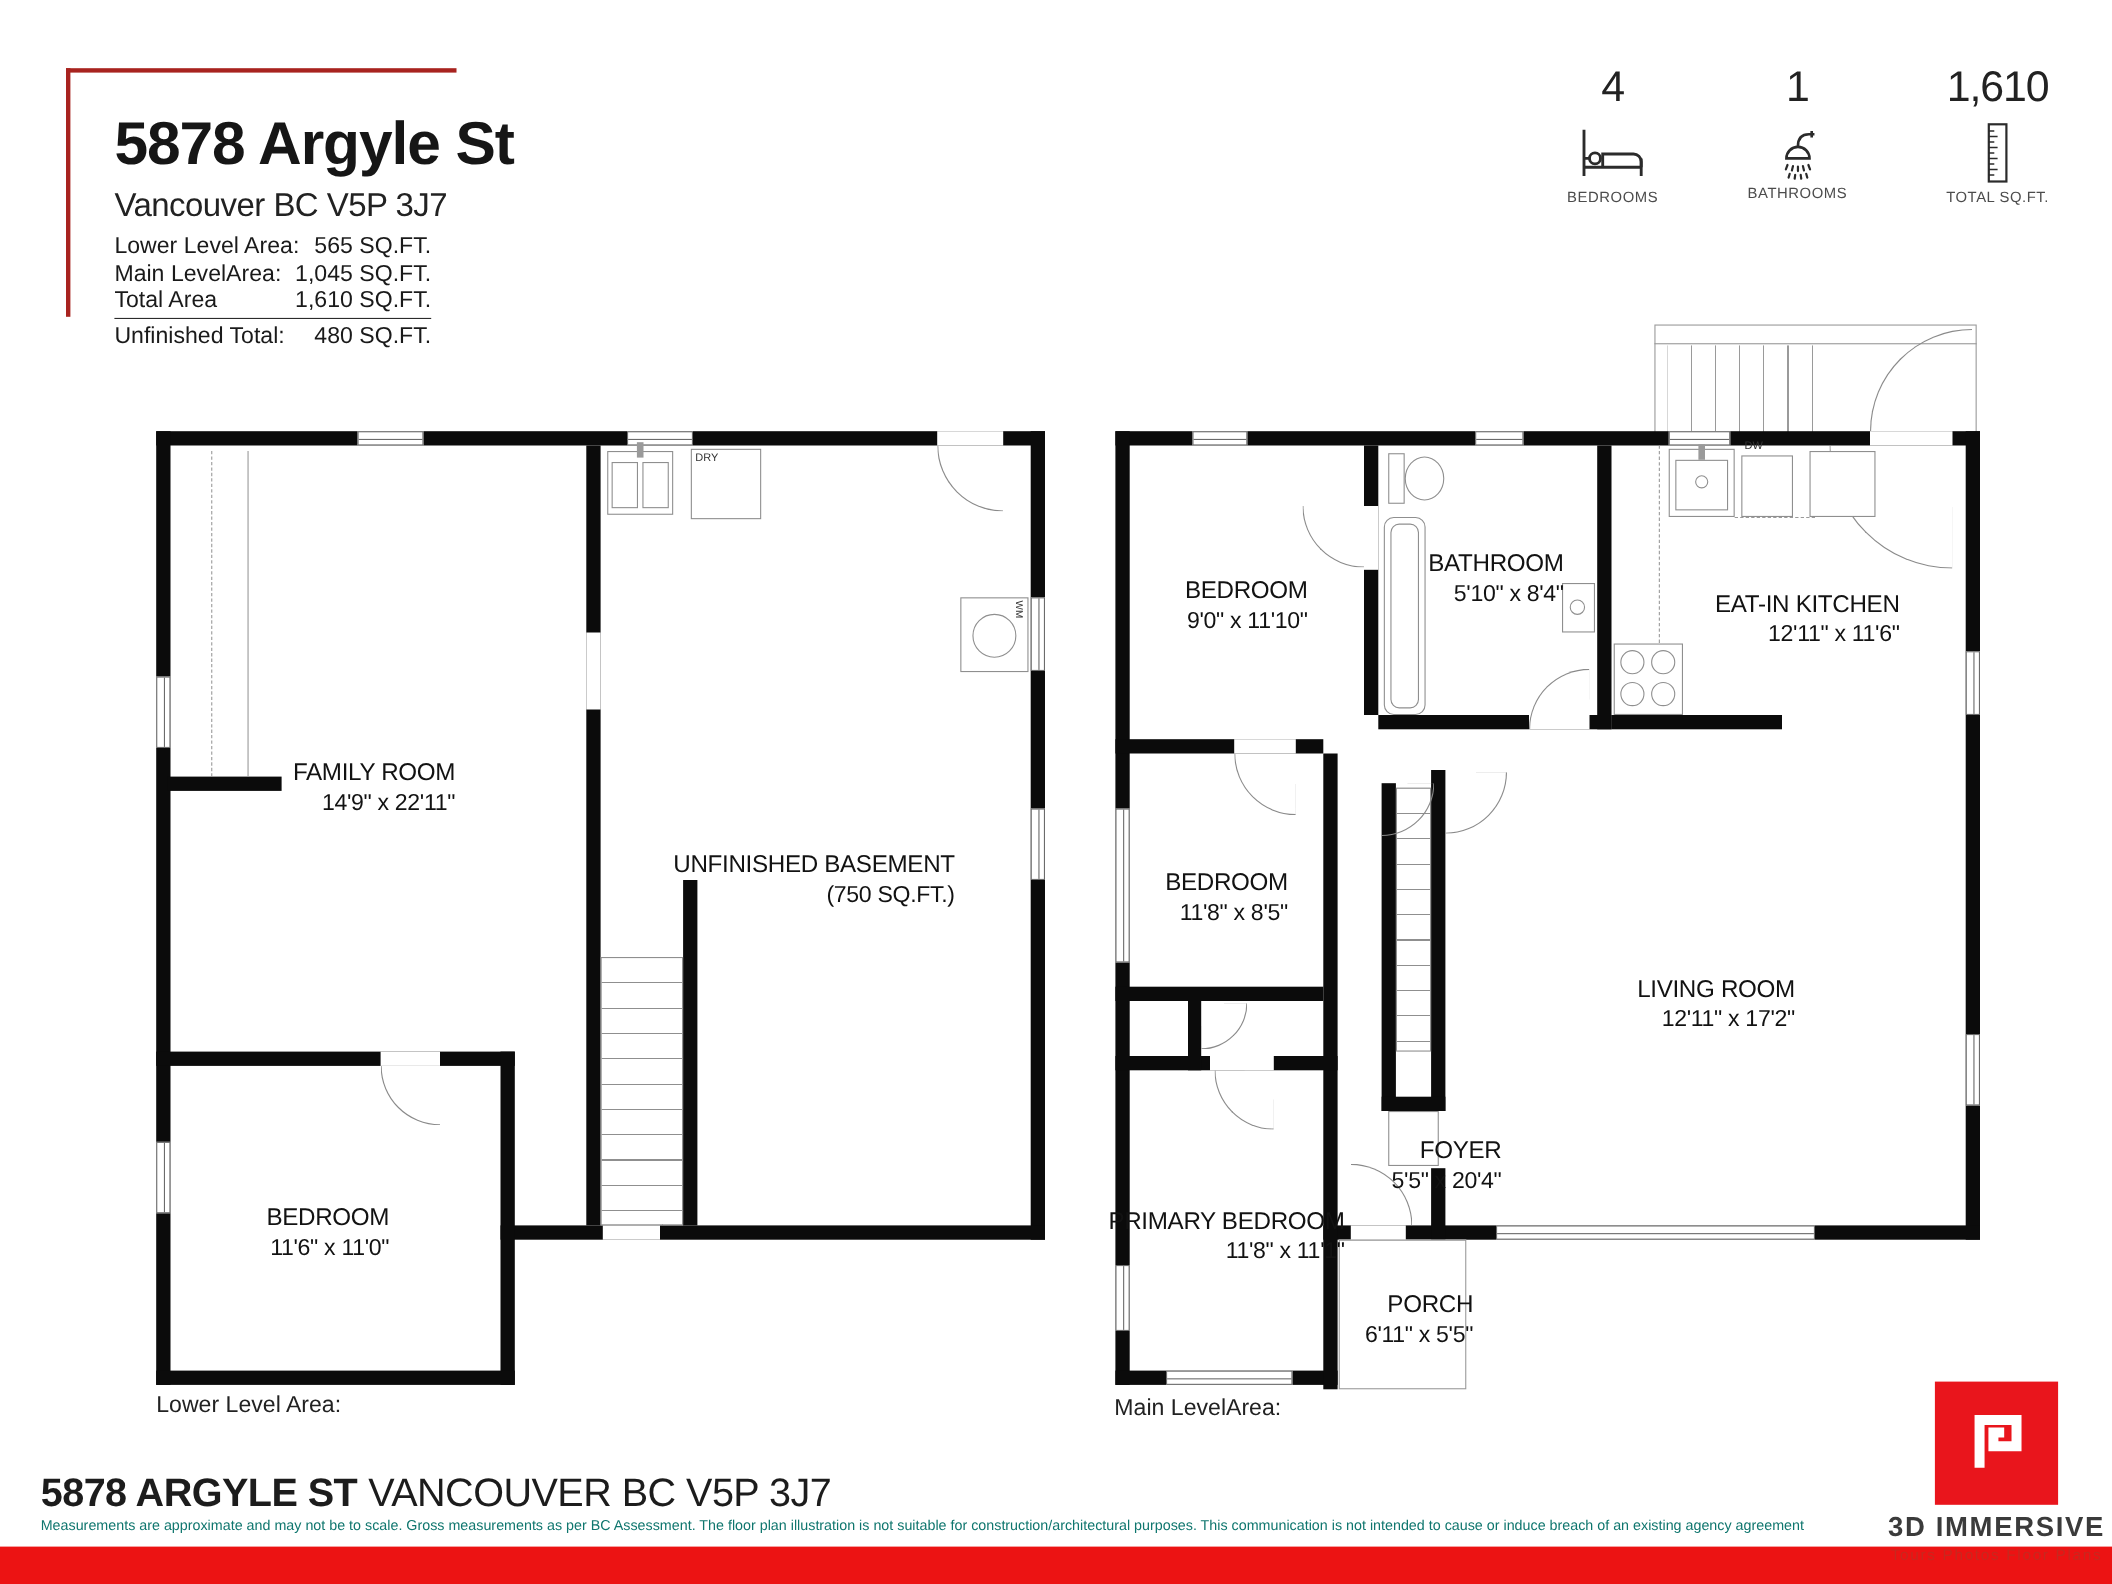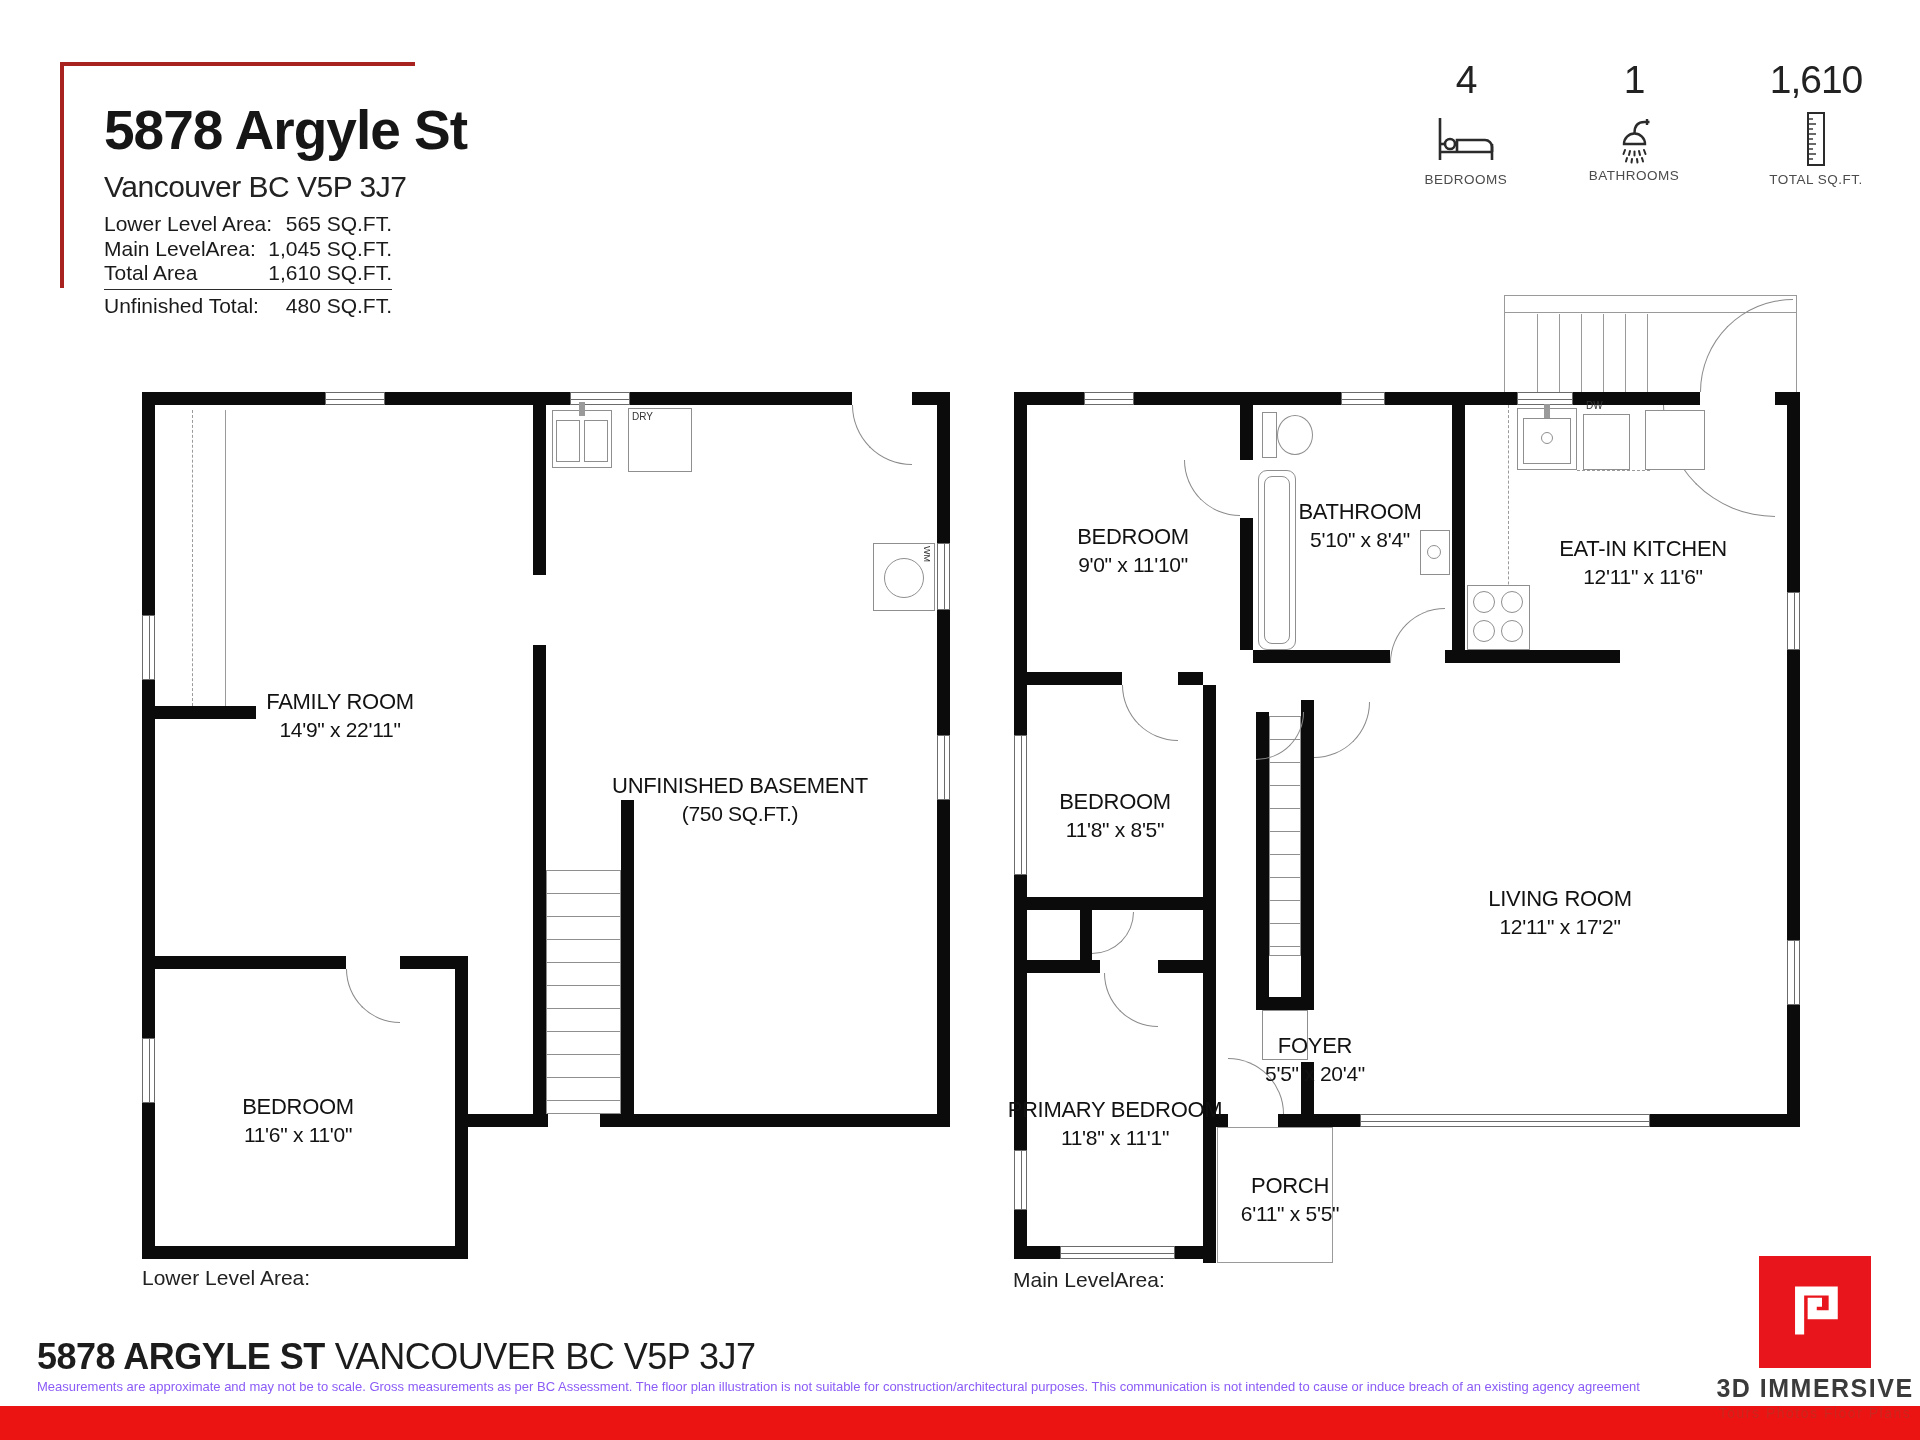--- a/index.html
+++ b/index.html
@@ -18,21 +18,21 @@
   .arc{position:absolute;background:transparent;box-sizing:border-box}
   .arc-tl{border-right:1.6px solid #8a8a8a;border-bottom:1.6px solid #8a8a8a;border-radius:0 0 100% 0}
   .arc-tr{border-left:1.6px solid #8a8a8a;border-bottom:1.6px solid #8a8a8a;border-radius:0 0 0 100%}
   .arc-bl{border-top:1.6px solid #8a8a8a;border-right:1.6px solid #8a8a8a;border-radius:0 100% 0 0}
   .arc-br{border-top:1.6px solid #8a8a8a;border-left:1.6px solid #8a8a8a;border-radius:100% 0 0 0}
   .treadsv{position:absolute;border:1px solid #8f8f8f;box-sizing:border-box;
            background:repeating-linear-gradient(to bottom,#fff 0 22px,#8f8f8f 22px 23px)}
   .treadsh{position:absolute;background:repeating-linear-gradient(to right,#fff 0 21px,#9a9a9a 21px 22px)}
   .circ{position:absolute;border:1.5px solid #8f8f8f;border-radius:50%;box-sizing:border-box;background:#fff}
   
-  .rl{position:absolute;transform:translateX(-50%);text-align:center;white-space:nowrap;color:#121212}
+  .rl{position:absolute;transform:translateX(-50%);text-align:right;white-space:nowrap;color:#121212}
   .rl .n{font-size:22px;letter-spacing:-.3px;line-height:1.25}
   .rl .d{font-size:21px;letter-spacing:-.3px;line-height:1.3}
   .applbl{position:absolute;font-size:10px;color:#333}
   .caption{position:absolute;font-size:21px;color:#222}
   
   .accent-top{position:absolute;left:60px;top:62px;width:355px;height:4px;background:#a8231f}
   .accent-left{position:absolute;left:60px;top:62px;width:4px;height:226px;background:#a8231f}
   .title{position:absolute;left:104px;top:98px;font-size:55px;font-weight:700;letter-spacing:-1px;color:#161616}
   .subtitle{position:absolute;left:104px;top:170px;font-size:30px;font-weight:400;letter-spacing:-.5px;color:#222}
   .areas{position:absolute;left:104px;top:212px;width:288px;font-size:21px}
@@ -41,21 +41,21 @@
   .areas hr{border:none;border-top:1.8px solid #2b2b2b;margin:3px 0 4px 0}
   .unf{margin-top:1px}
   
   .stat{position:absolute;top:58px;width:150px;text-align:center}
   .stat .num{font-size:39px;color:#222;letter-spacing:-1px}
   .stat .ic{margin-top:8px;height:58px;display:flex;align-items:center;justify-content:center}
   .stat .lab{margin-top:4px;font-size:13.5px;letter-spacing:.5px;color:#4c4c4c}
   
   .addr{position:absolute;left:37px;top:1336px;font-size:36px;letter-spacing:-.5px;color:#1c1c1c}
   .addr b{font-weight:700;margin-right:10px}
-  .disc{position:absolute;left:37px;top:1379px;right:10px;font-size:13px;color:#8b5cf6;white-space:nowrap;overflow:hidden}
+  .disc{position:absolute;left:37px;top:1379px;right:10px;font-size:13px;color:#0f766e;white-space:nowrap;overflow:hidden}
   .redbar{position:absolute;left:0;top:1406px;width:1920px;height:34px;background:#ec1313}
   .logo{position:absolute;left:1700px;top:1256px;width:230px;text-align:center}
   .logo .sq{width:112px;height:112px;background:#e9151c;margin:0 auto;display:flex;align-items:center;justify-content:center}
   .logo .brand{margin-top:6px;font-size:25px;font-weight:700;letter-spacing:1.5px;color:#3b3b3b}
   .logo .tag{margin-top:2px;font-size:14px;letter-spacing:1.5px;color:#c8281f}
 </style>
 </head>
 <body>
 
 <div class="accent-top"></div>

